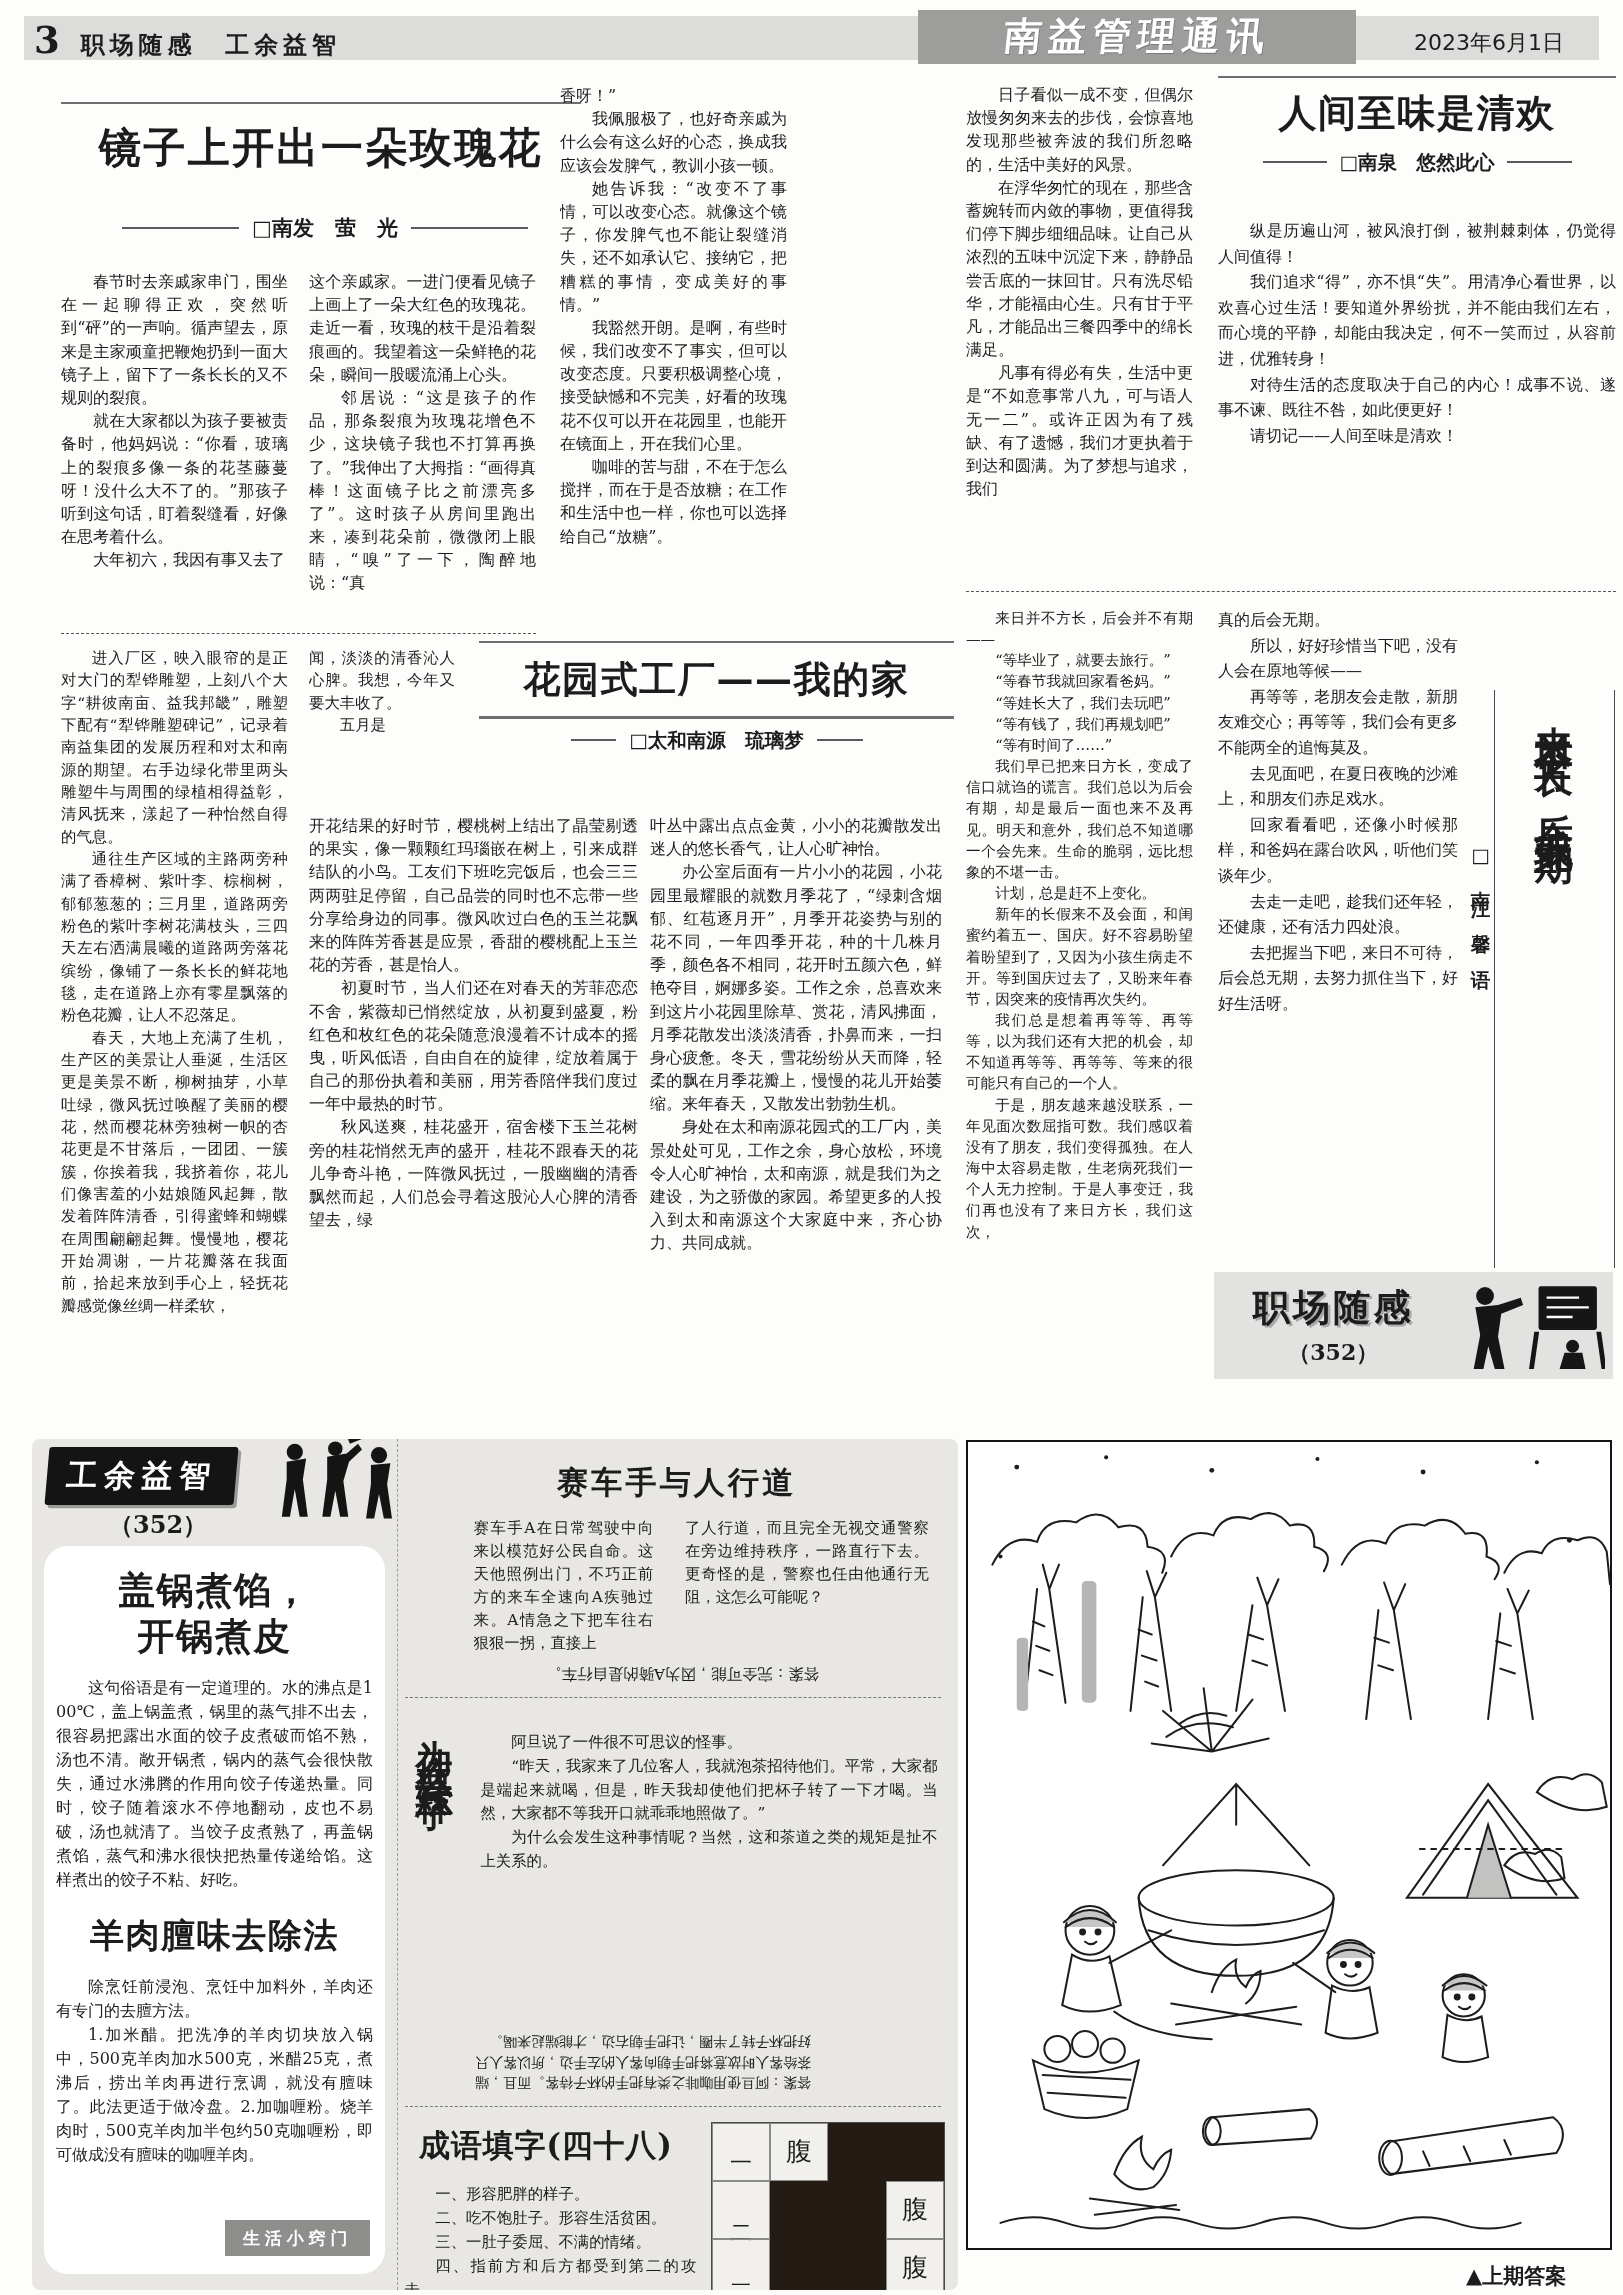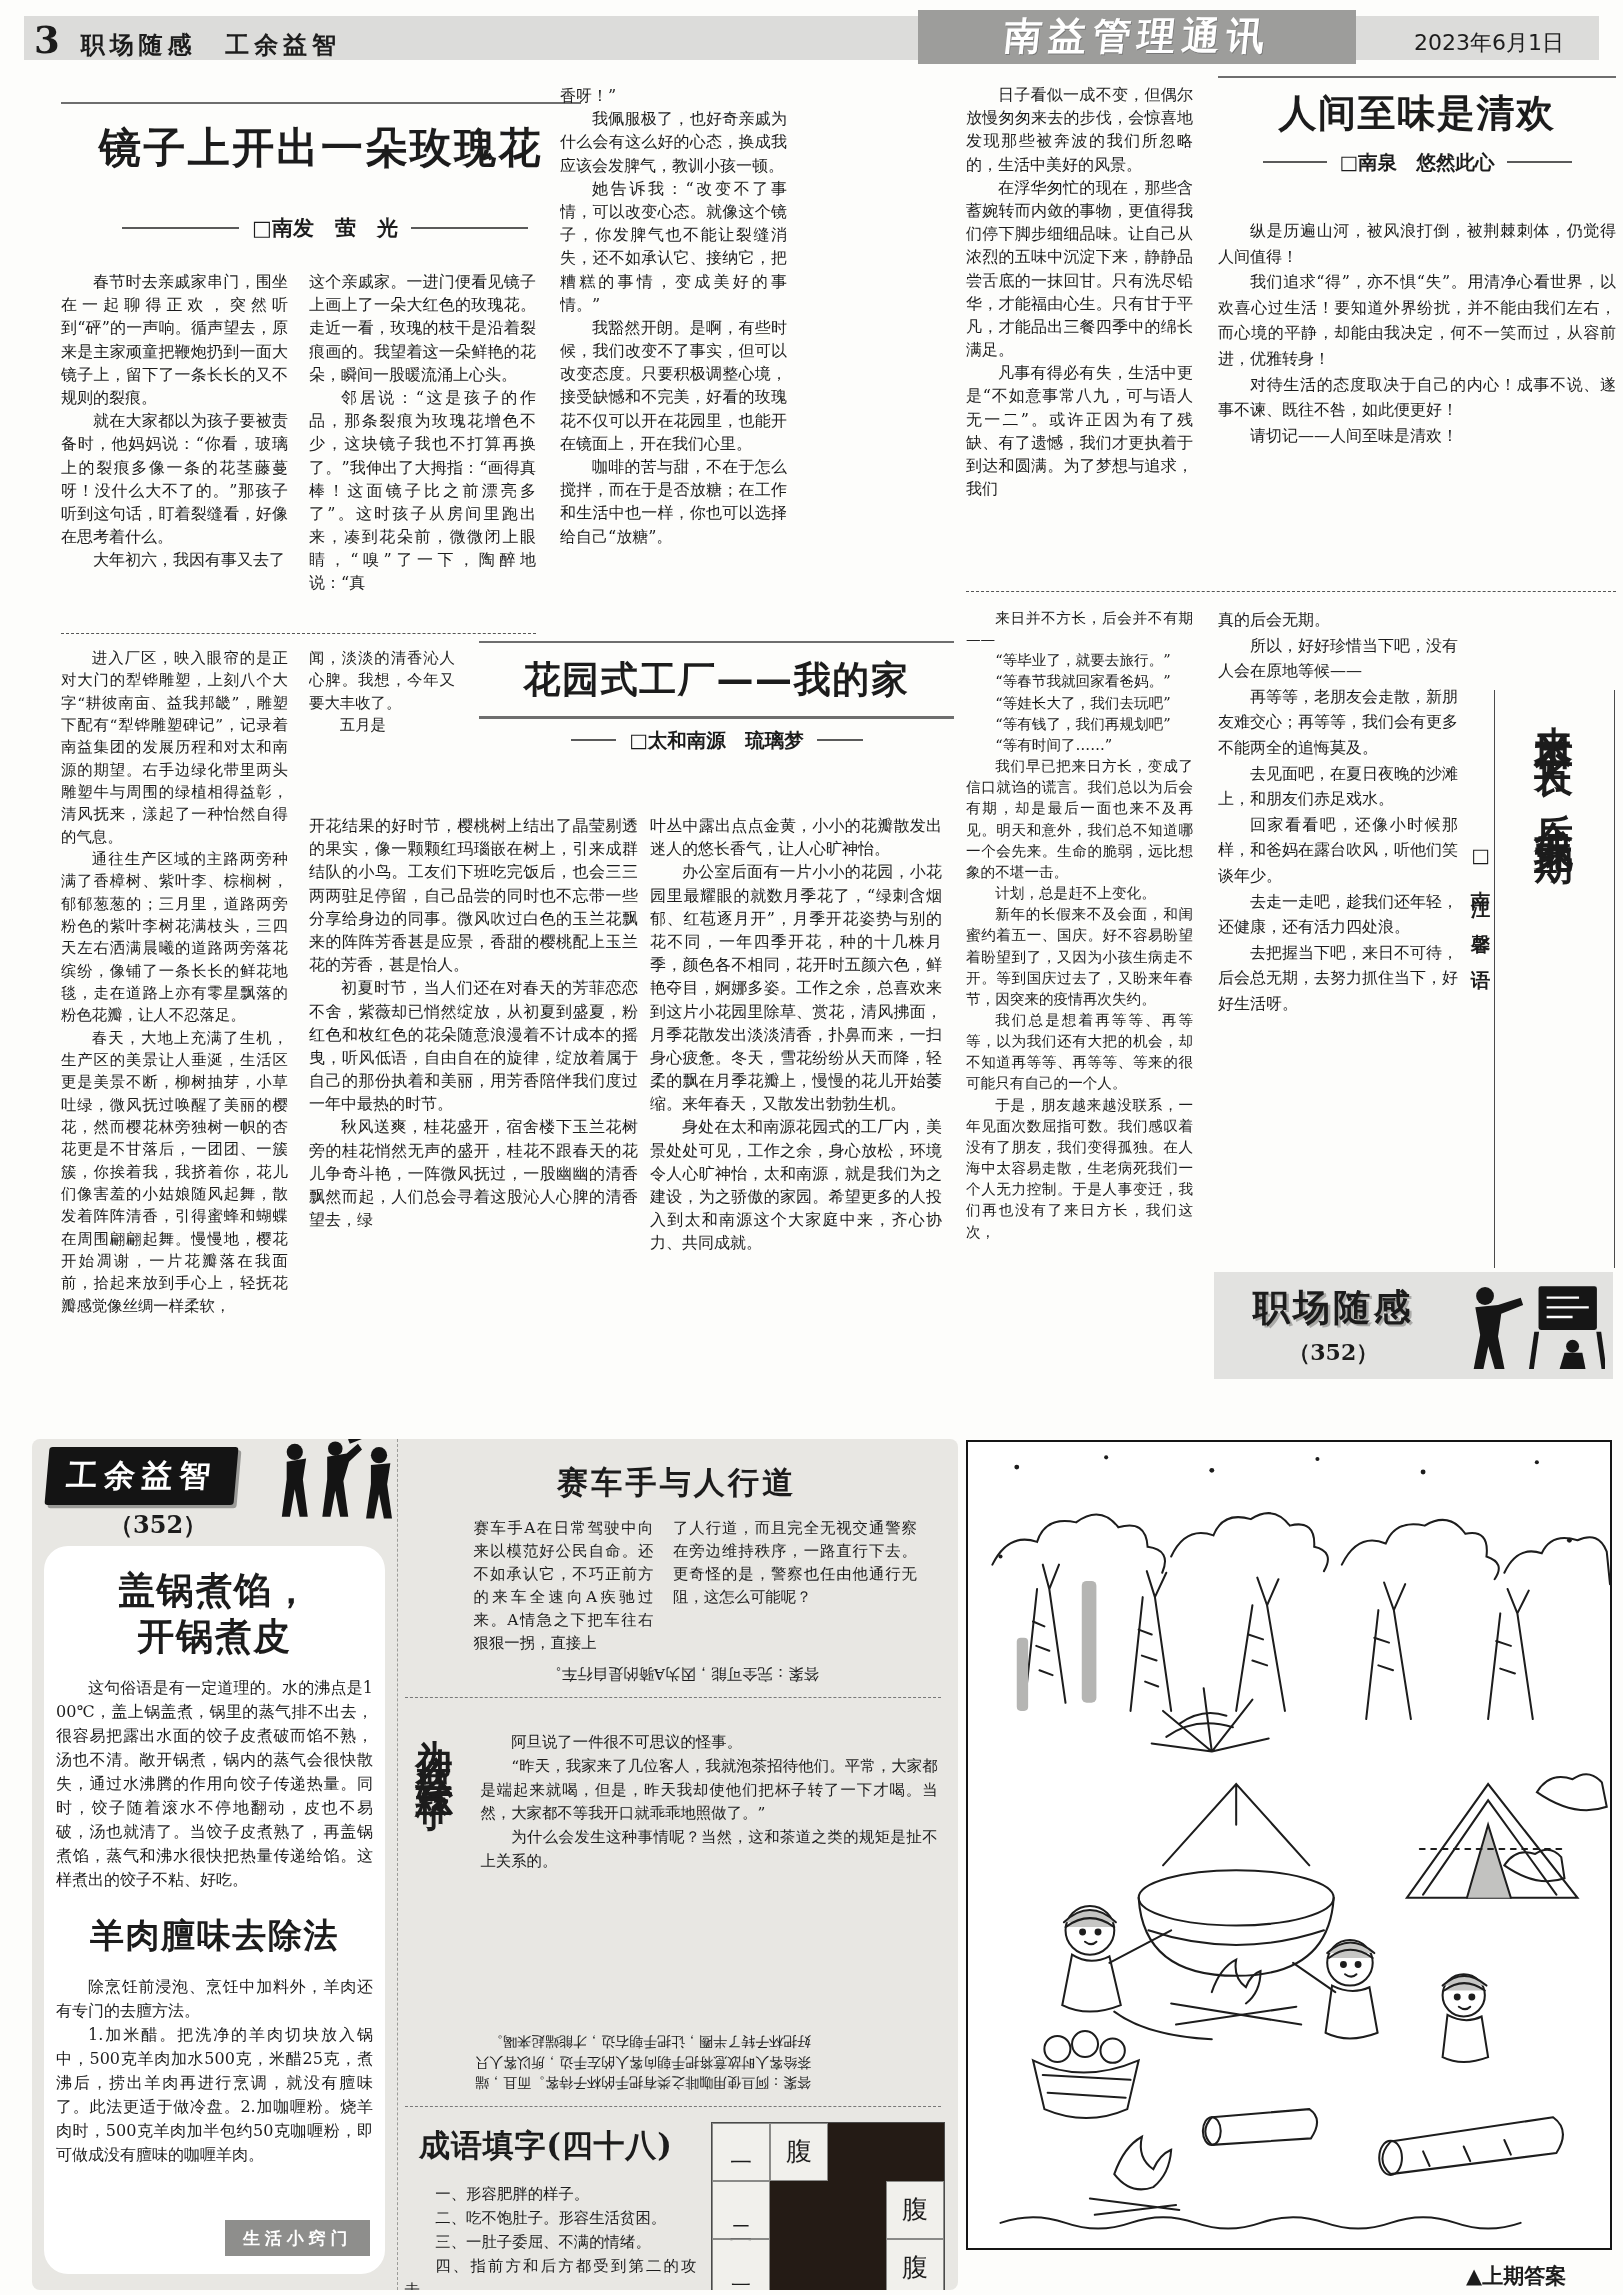--- a/index.html
+++ b/index.html
@@ -87,21 +87,21 @@
   .tip-body p { text-indent:2em; }
   .tip2-title { text-align:center; font-size:34px; font-weight:bold; margin-top:21px; letter-spacing:1.6px; }
   .tip-tag { position:absolute; right:14.6px; bottom:18px; background:#8e8e8c; color:#fff; font-size:17px;
              font-weight:bold; letter-spacing:4.9px; padding:6.5px 18px;
              font-family:"DejaVu Sans","Liberation Sans",sans-serif; }
 
   .mid-zone { position:absolute; left:365px; top:0; width:552px; height:851px; padding:11.4px 0 0 6.5px;
               border-left:1.6px dashed #9b9b98; overflow:hidden; }
   .race-title { text-align:center; font-size:31px; font-weight:bold; letter-spacing:3.2px; margin-top:11.4px; }
   .race-cols { display:flex; gap:19.5px; padding-left:69px; margin-top:13px; }
-  .race-c1 { width:180px; } .race-c2 { width:244px; }
+  .race-c1 { width:180px; } .race-c2 { width:244px;margin-left:12px; }
   .race-cols div { font-size:15.4px; line-height:1.5; text-align:justify; word-break:break-all; }
   .race-answer { width:292px; margin:8px 0 0 122px; font-size:15.4px; }
   .mid-dash { border-top:1.6px dashed #777; margin:13px 8px 11.4px 0; }
   .turn-section { display:flex; gap:21px; }
   .turn-title { writing-mode:vertical-rl; font-size:37px; font-weight:900; letter-spacing:9.7px; height:321px; margin-left:4.9px; }
   .turn-text { flex:1; font-size:15.4px; line-height:1.55; text-align:justify; word-break:break-all; padding:21px 11.4px 0 0; }
   .turn-text p { text-indent:2em; }
   .turn-answer { width:349px; margin:1.6px 0 0 57px; font-size:14px; line-height:1.45; }
   .idiom-section { display:flex; gap:14.6px; margin-top:8px; }
   .idiom-left { width:292px; }
@@ -285,21 +285,21 @@
       <div class="tip-body">
         <p>除烹饪前浸泡、烹饪中加料外，羊肉还有专门的去膻方法。</p>
         <p>1.加米醋。把洗净的羊肉切块放入锅中，500克羊肉加水500克，米醋25克，煮沸后，捞出羊肉再进行烹调，就没有膻味了。此法更适于做冷盘。2.加咖喱粉。烧羊肉时，500克羊肉加半包约50克咖喱粉，即可做成没有膻味的咖喱羊肉。</p>
       </div>
       <div class="tip-tag">生活小窍门</div>
     </div>
 
     <div class="mid-zone">
       <div class="race-title">赛车手与人行道</div>
       <div class="race-cols">
-        <div class="race-c1">赛车手A在日常驾驶中向来以模范好公民自命。还不如承认它，不巧正前方的来车全速向A疾驰过来。A情急之下把车往右狠狠一拐，直接上</div>
+        <div class="race-c1">赛车手A在日常驾驶中向来以模范好公民自命。这天他照例出门，不巧正前方的来车全速向A疾驰过来。A情急之下把车往右狠狠一拐，直接上</div>
         <div class="race-c2">了人行道，而且完全无视交通警察在旁边维持秩序，一路直行下去。更奇怪的是，警察也任由他通行无阻，这怎么可能呢？</div>
       </div>
       <div class="race-answer flip">答案：完全可能，因为A骑的是自行车。</div>
       <div class="mid-dash"></div>
 
       <div class="turn-section">
         <div class="turn-title">为什么要转杯子</div>
         <div class="turn-text">
           <p>阿旦说了一件很不可思议的怪事。</p>
           <p>“昨天，我家来了几位客人，我就泡茶招待他们。平常，大家都是端起来就喝，但是，昨天我却使他们把杯子转了一下才喝。当然，大家都不等我开口就乖乖地照做了。”</p>

